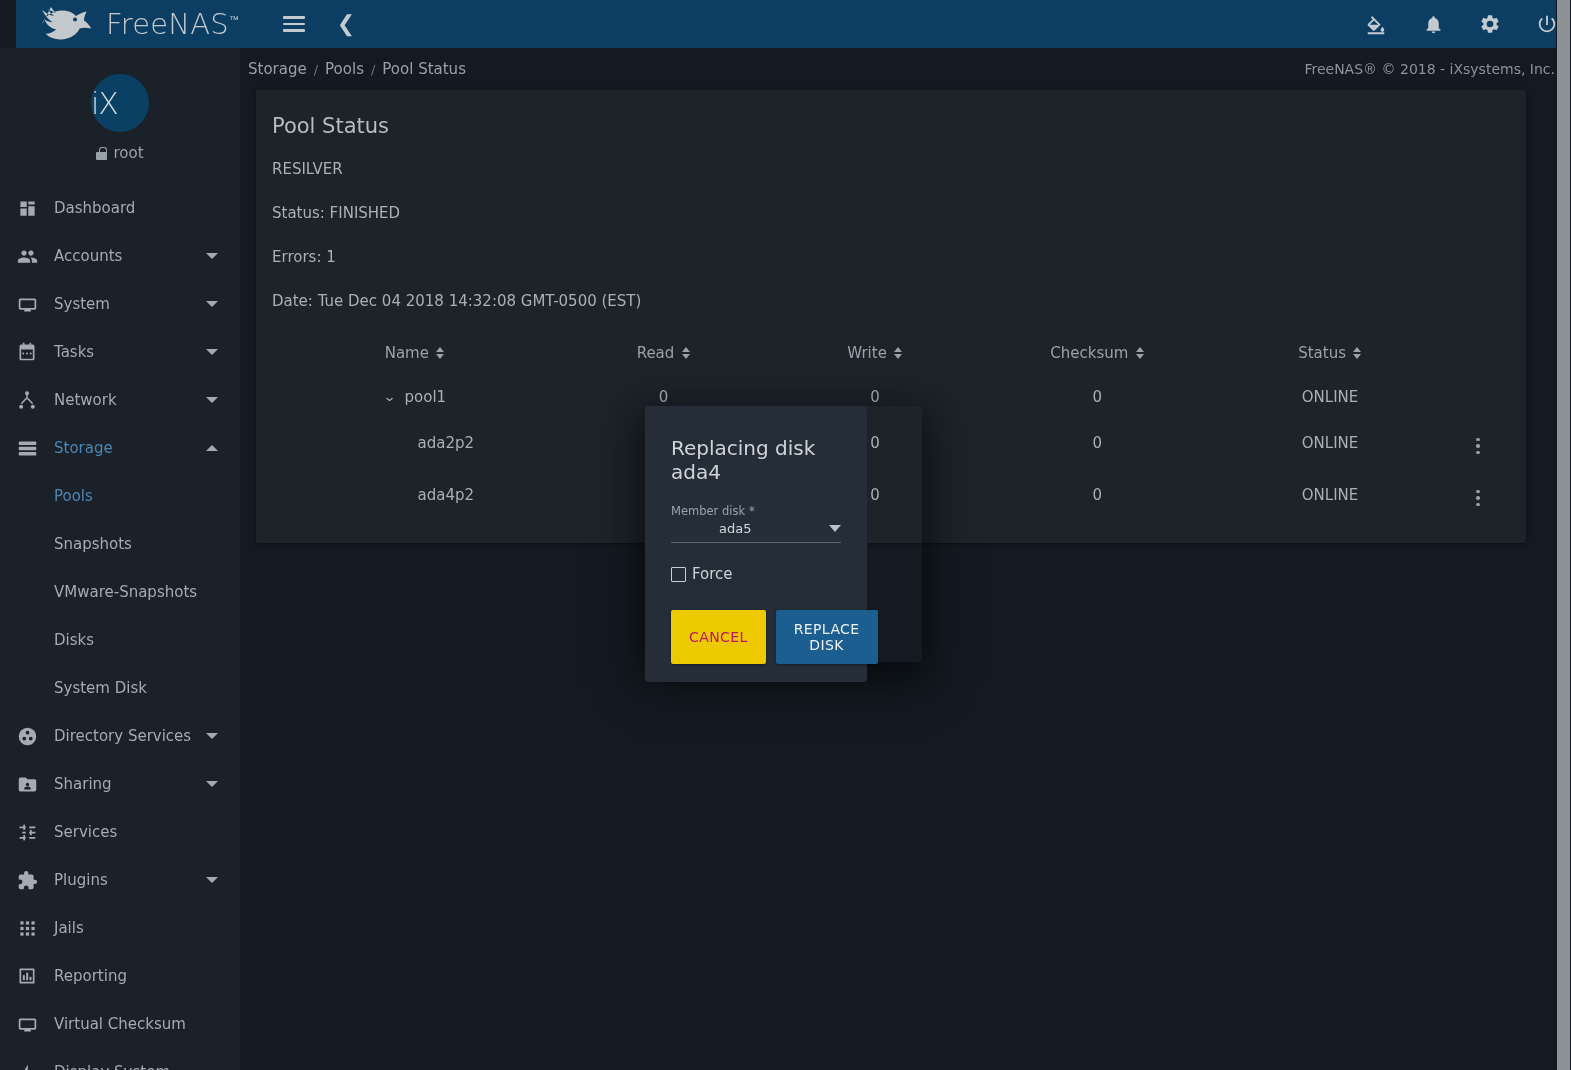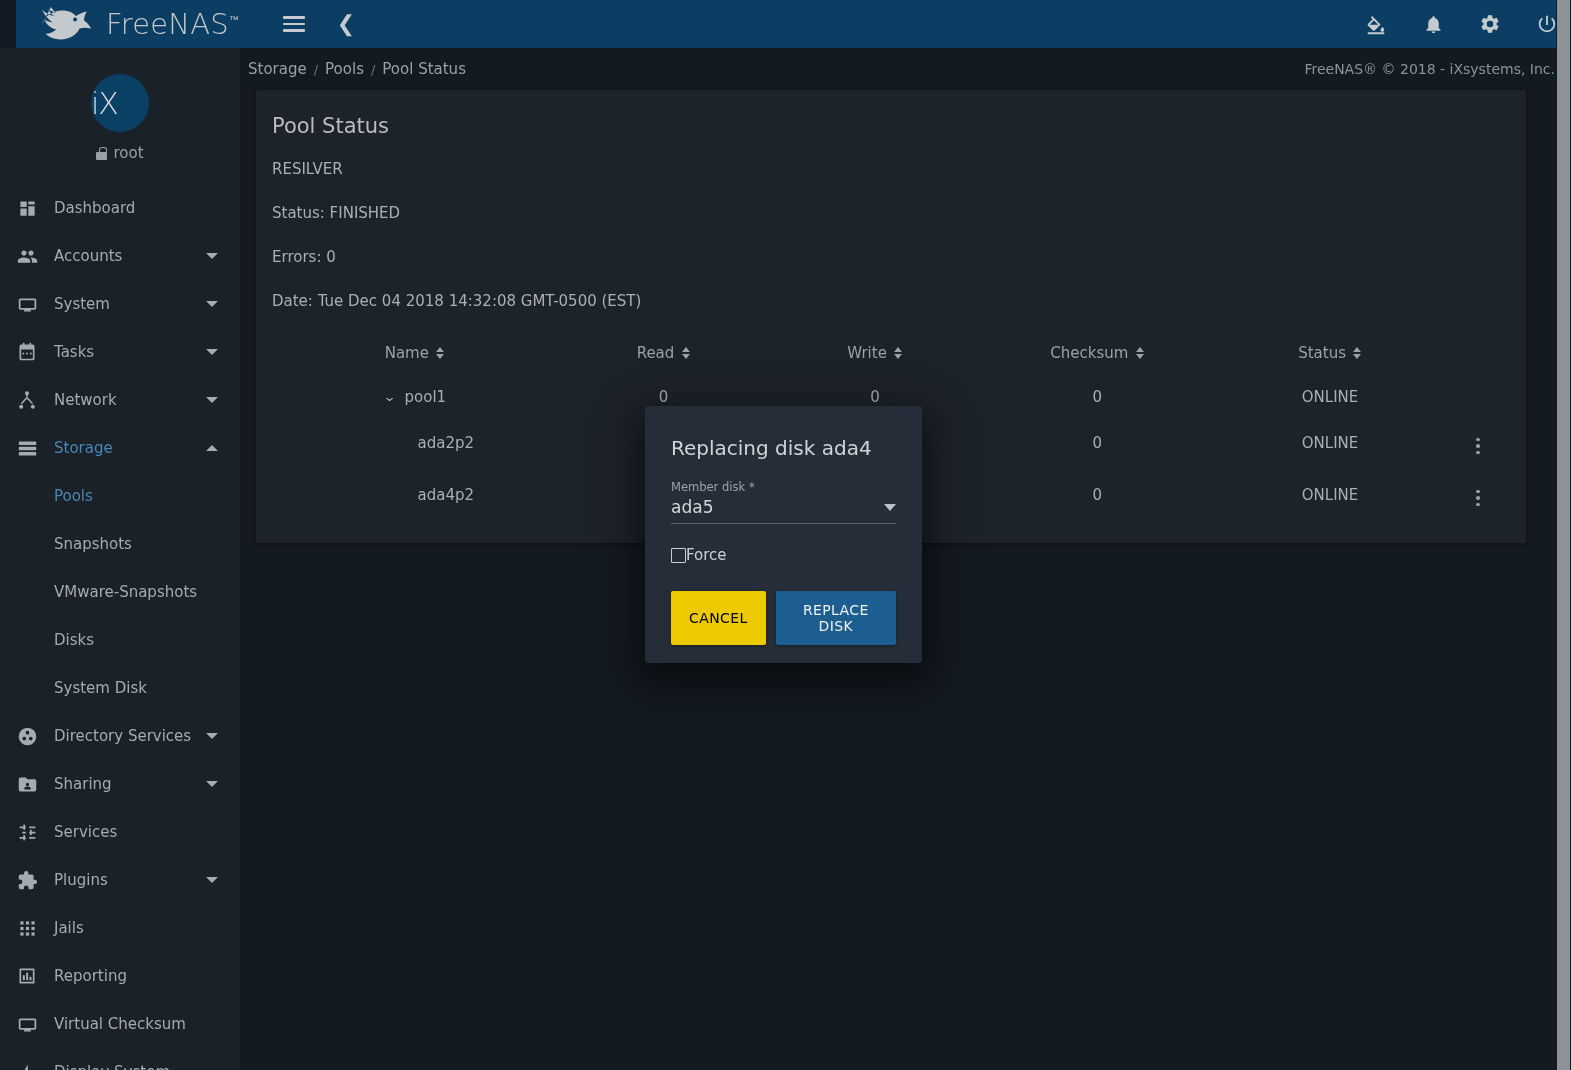--- a/index.html
+++ b/index.html
@@ -141,52 +141,52 @@
   }
   .kebab i { width: 3.5px; height: 3.5px; border-radius: 50%; background: #98a0a7; display: block; }
   td.act-cell { width: 60px; text-align: center; }
 
   
   .dialog-shadow {
     position: absolute; left: 645px; top: 406px; width: 277px; height: 256px;
     box-shadow: 0 14px 38px 8px rgba(0,0,0,.55); z-index: 45; pointer-events: none;
   }
   .dialog {
-    position: absolute; left: 645px; top: 406px; width: 277px;
+    position: absolute; left: 645px; top: 406px; width: 222px;
     background: #252e38; border-radius: 4px; z-index: 50; padding: 0 0 18px;
   }
   .dlg-title {
     color: #cfd4d9; font-size: 20px; font-weight: 400; padding: 30px 26px 20px;
   }
   .dlg-form { padding: 0 26px; }
   .field-label { color: #9aa2a9; font-size: 11.5px; margin-bottom: 3px; }
   .field-label .req { margin-left: 4px; }
   .select-row {
     display: flex; align-items: center; border-bottom: 1px solid #5a6570;
     padding-bottom: 6px; cursor: pointer;
   }
-  .select-val { color: #d3d8dd; font-size: 17px; }
+  .select-val { color: #d3d8dd; font-size: 13px; margin-left: 48px; }
   .select-arrow {
     margin-left: auto; width: 0; height: 0;
     border-left: 6px solid transparent; border-right: 6px solid transparent;
     border-top: 7px solid #b9c0c6;
   }
   .check-row { display: flex; align-items: center; margin-top: 22px; cursor: pointer; }
   .checkbox {
     width: 15px; height: 15px; border: 1.8px solid #c9ced3; border-radius: 1px;
     background: transparent; flex: none;
   }
-  .check-label { color: #cdd2d7; font-size: 15px; }
+  .check-label { color: #cdd2d7; font-size: 15px; margin-left: 6px; }
   .dlg-actions { display: flex; gap: 10px; padding: 0 26px; margin-top: 27px; }
   .btn {
     border: none; border-radius: 2px; font-size: 14px; letter-spacing: .4px;
     padding: 11px 18px; cursor: pointer; font-family: inherit;
     box-shadow: 0 1px 3px rgba(0,0,0,.4);
   }
-  .btn-cancel { background: #edc900; color: #000000; }
+  .btn-cancel { background: #edc900; color: #be185d; }
   .btn-primary { background: #1c5e90; color: #eef2f5; }
 
   
   .scroll-track {
     position: absolute; right: 0; top: 0; width: 15px; height: 1070px;
     background: #131a21; z-index: 60;
   }
   .scroll-thumb {
     position: absolute; right: 1px; top: 0; width: 13px; height: 1070px;
     background: #8d9297; border-radius: 0;
@@ -429,21 +429,21 @@
   </div>
 
   <div class="content">
     <div class="card">
       <div class="card-head">
         <div class="card-title">Pool Status</div>
       </div>
       <div class="card-body">
         <div class="res-label">RESILVER</div>
         <div class="res-line">Status: FINISHED</div>
-        <div class="res-line">Errors: 0</div>
+        <div class="res-line">Errors: 1</div>
         <div class="res-line">Date: Tue Dec 04 2018 14:32:08 GMT-0500 (EST)</div>
 
         <table class="pool">
           <thead>
             <tr>
               <th style="width:270px"><span>Name</span><span class="sortico"><i class="u"></i><i class="d"></i></span></th>
               <th style="width:200px"><span>Read</span><span class="sortico"><i class="u"></i><i class="d"></i></span></th>
               <th style="width:200px"><span>Write</span><span class="sortico"><i class="u"></i><i class="d"></i></span></th>
               <th style="width:220px"><span>Checksum</span><span class="sortico"><i class="u"></i><i class="d"></i></span></th>
               <th style="width:220px"><span>Status</span><span class="sortico"><i class="u"></i><i class="d"></i></span></th>

